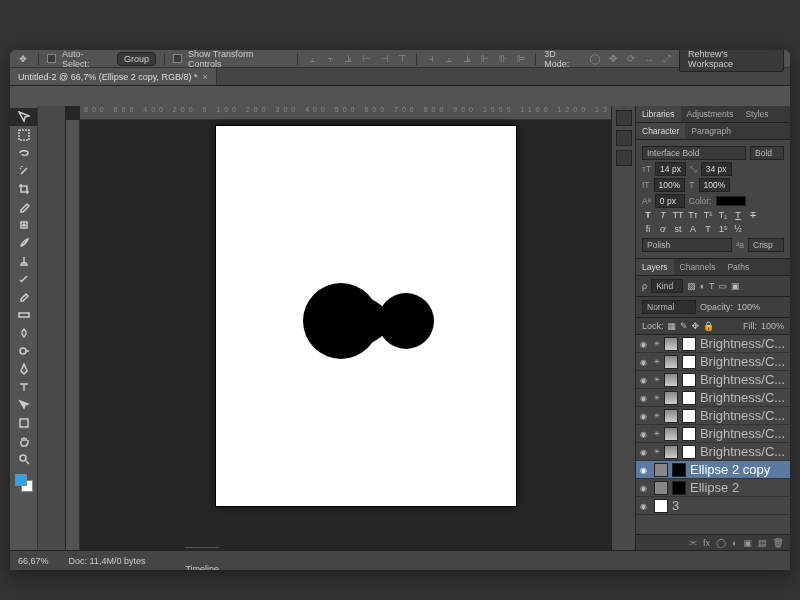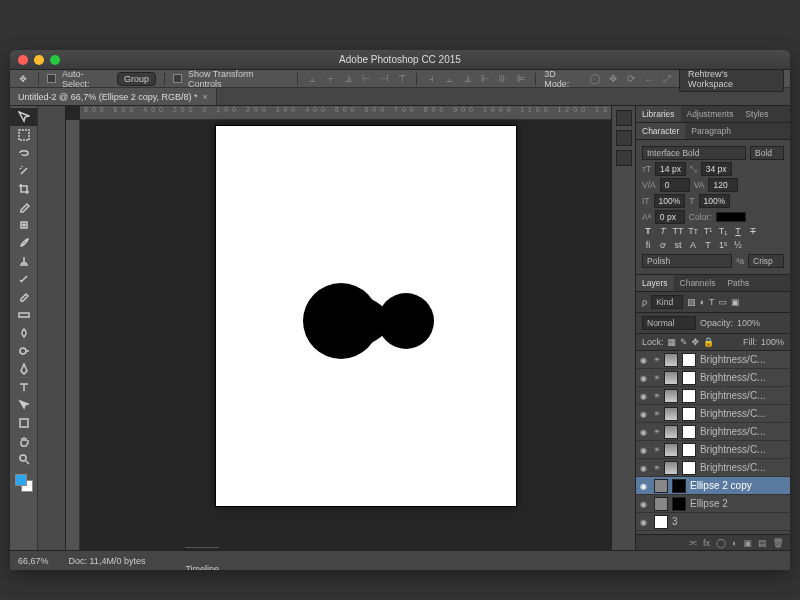--- a/index.html
+++ b/index.html
@@ -52,38 +52,30 @@
 .layerhdr .dd { background:#2f2f2f; border:1px solid #222; padding:1px 4px; font-size:8.5px; width:32px; }
 .laylist { flex:1; overflow:hidden; }
 .layer { display:flex; align-items:center; height:18px; border-bottom:1px solid #333; padding:0 4px; gap:4px; }
 .layer.sel { background:#5a7aa0; color:#fff; }
 .eye { width:10px; height:10px; }
 .eye::before { content:"◉"; font-size:8px; color:#bbb; }
 .layer.sel .eye::before{color:#fff;}
 .fx { font-size:7px; color:#bbb; }
 .thumb { width:14px; height:14px; background:#fff; border:1px solid #222; flex-shrink:0; }
 .thumb.mask { background:#fff; position:relative; }
-.layer .nm { font-size:10px; white-space:nowrap; overflow:hidden; text-overflow:ellipsis; flex:1; }
+.layer .nm { font-size:13px; white-space:nowrap; overflow:hidden; text-overflow:ellipsis; flex:1; }
 .layerfoot { height:16px; background:#3a3a3a; border-top:1px solid #222; display:flex; align-items:center; justify-content:flex-end; gap:6px; padding:0 6px; font-size:9px; color:#999; }
 .statusbar { position:absolute; bottom:0; left:0; right:0; height:20px; background:#454545; border-top:1px solid #222; display:flex; align-items:center; padding:0 8px; gap:20px; font-size:9px; color:#ccc; }
 .collapse { width:28px; background:#4a4a4a; border-right:1px solid #222; }
 input[type=checkbox]{appearance:none;width:9px;height:9px;border:1px solid #888;background:#3a3a3a;margin:0;}
 </style>
 </head>
 <body>
 
 <div class="frame">
-  <div class="titlebar">
-    <div class="traffic">
-      <div class="tl r"></div>
-      <div class="tl y"></div>
-      <div class="tl g"></div>
-    </div>
-    <div class="t">Adobe Photoshop CC 2015</div>
-  </div>
 
   <div class="optbar">
     <span class="ico">✥</span>
     <span class="sep"></span>
     <input type="checkbox" style="">
     <span class="lbl">Auto-Select:</span>
     <span class="sel">Group</span>
     <span class="sep"></span>
     <input type="checkbox" style="">
     <span class="lbl">Show Transform Controls</span>
@@ -267,26 +259,20 @@
             <span class="dd">Interface Bold</span>
             <span class="dd" style="flex:0 0 34px">Bold</span>
           </div>
         <div class="row">
           <span class="lbl">тT</span>
             <span class="val">14 px</span>
           <span class="lbl">⤡</span>
             <span class="val">34 px</span>
         </div>
         <div class="row">
-          <span class="lbl">V/A</span>
-            <span class="val">0</span>
-          <span class="lbl">VA</span>
-            <span class="val">120</span>
-        </div>
-        <div class="row">
           <span class="lbl">IT</span>
             <span class="val">100%</span>
           <span class="lbl">T</span>
             <span class="val">100%</span>
         </div>
         <div class="row">
           <span class="lbl">Aª</span>
             <span class="val">0 px</span>
           <span class="lbl">Color:</span>
             <span class="colorchip"></span>

